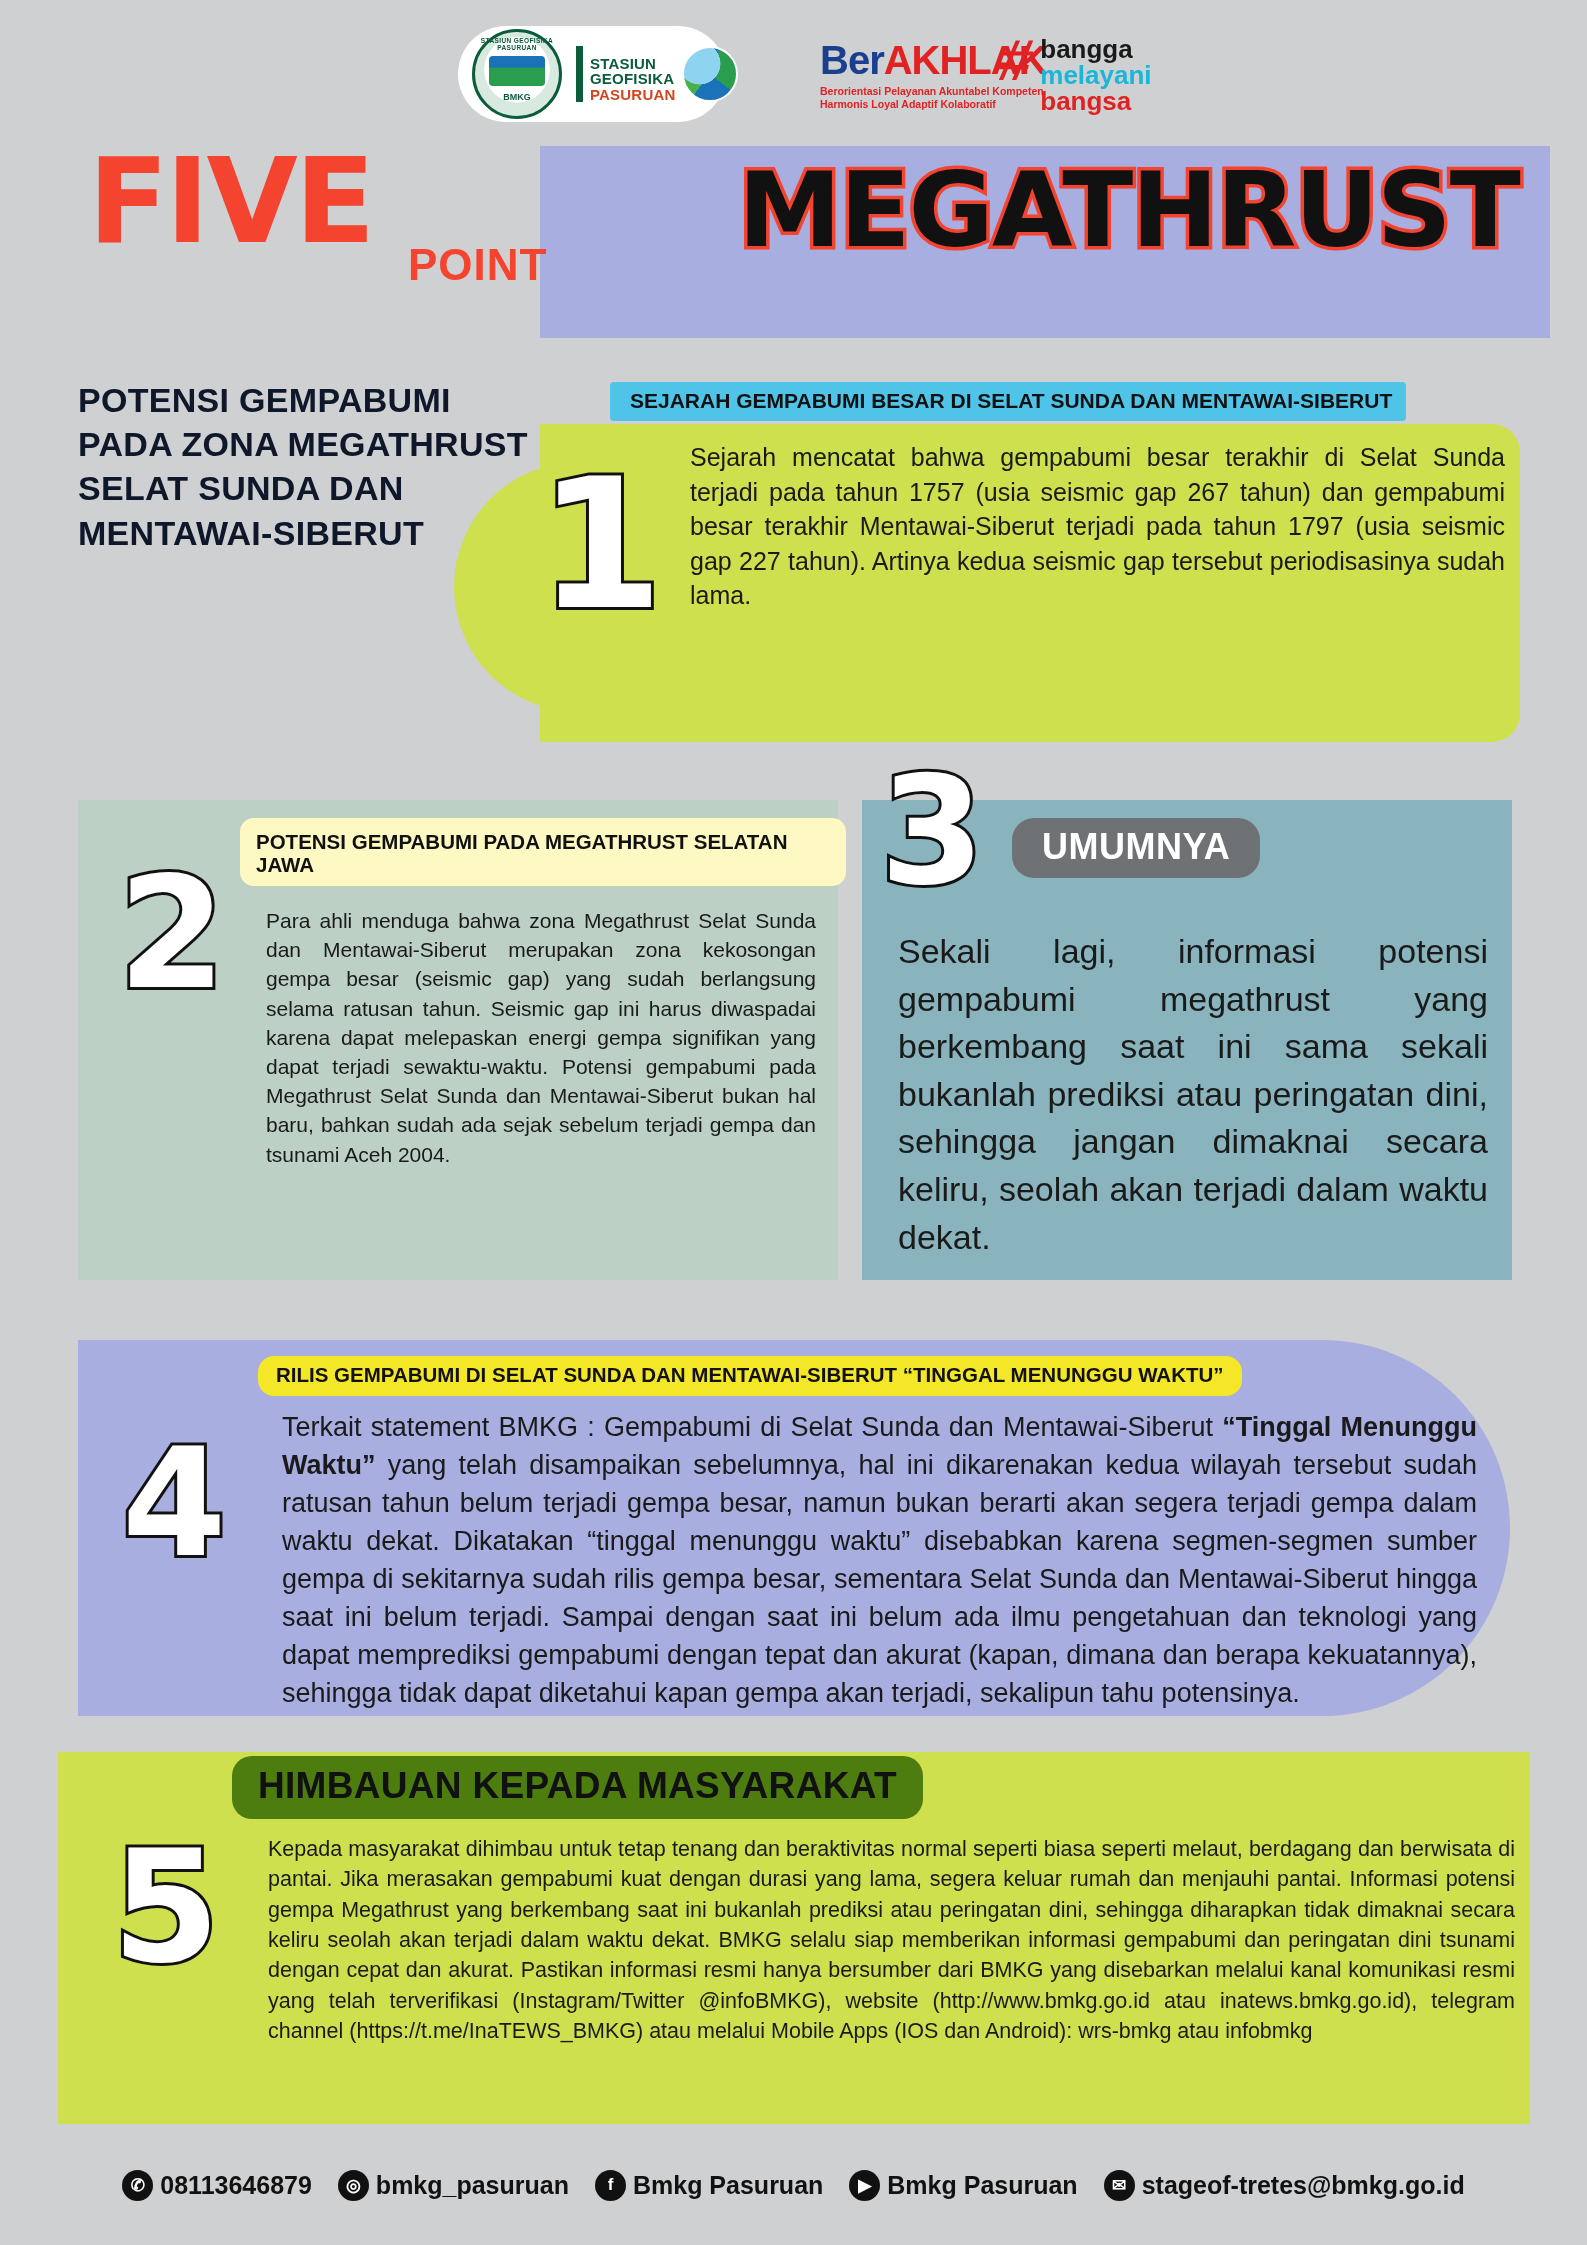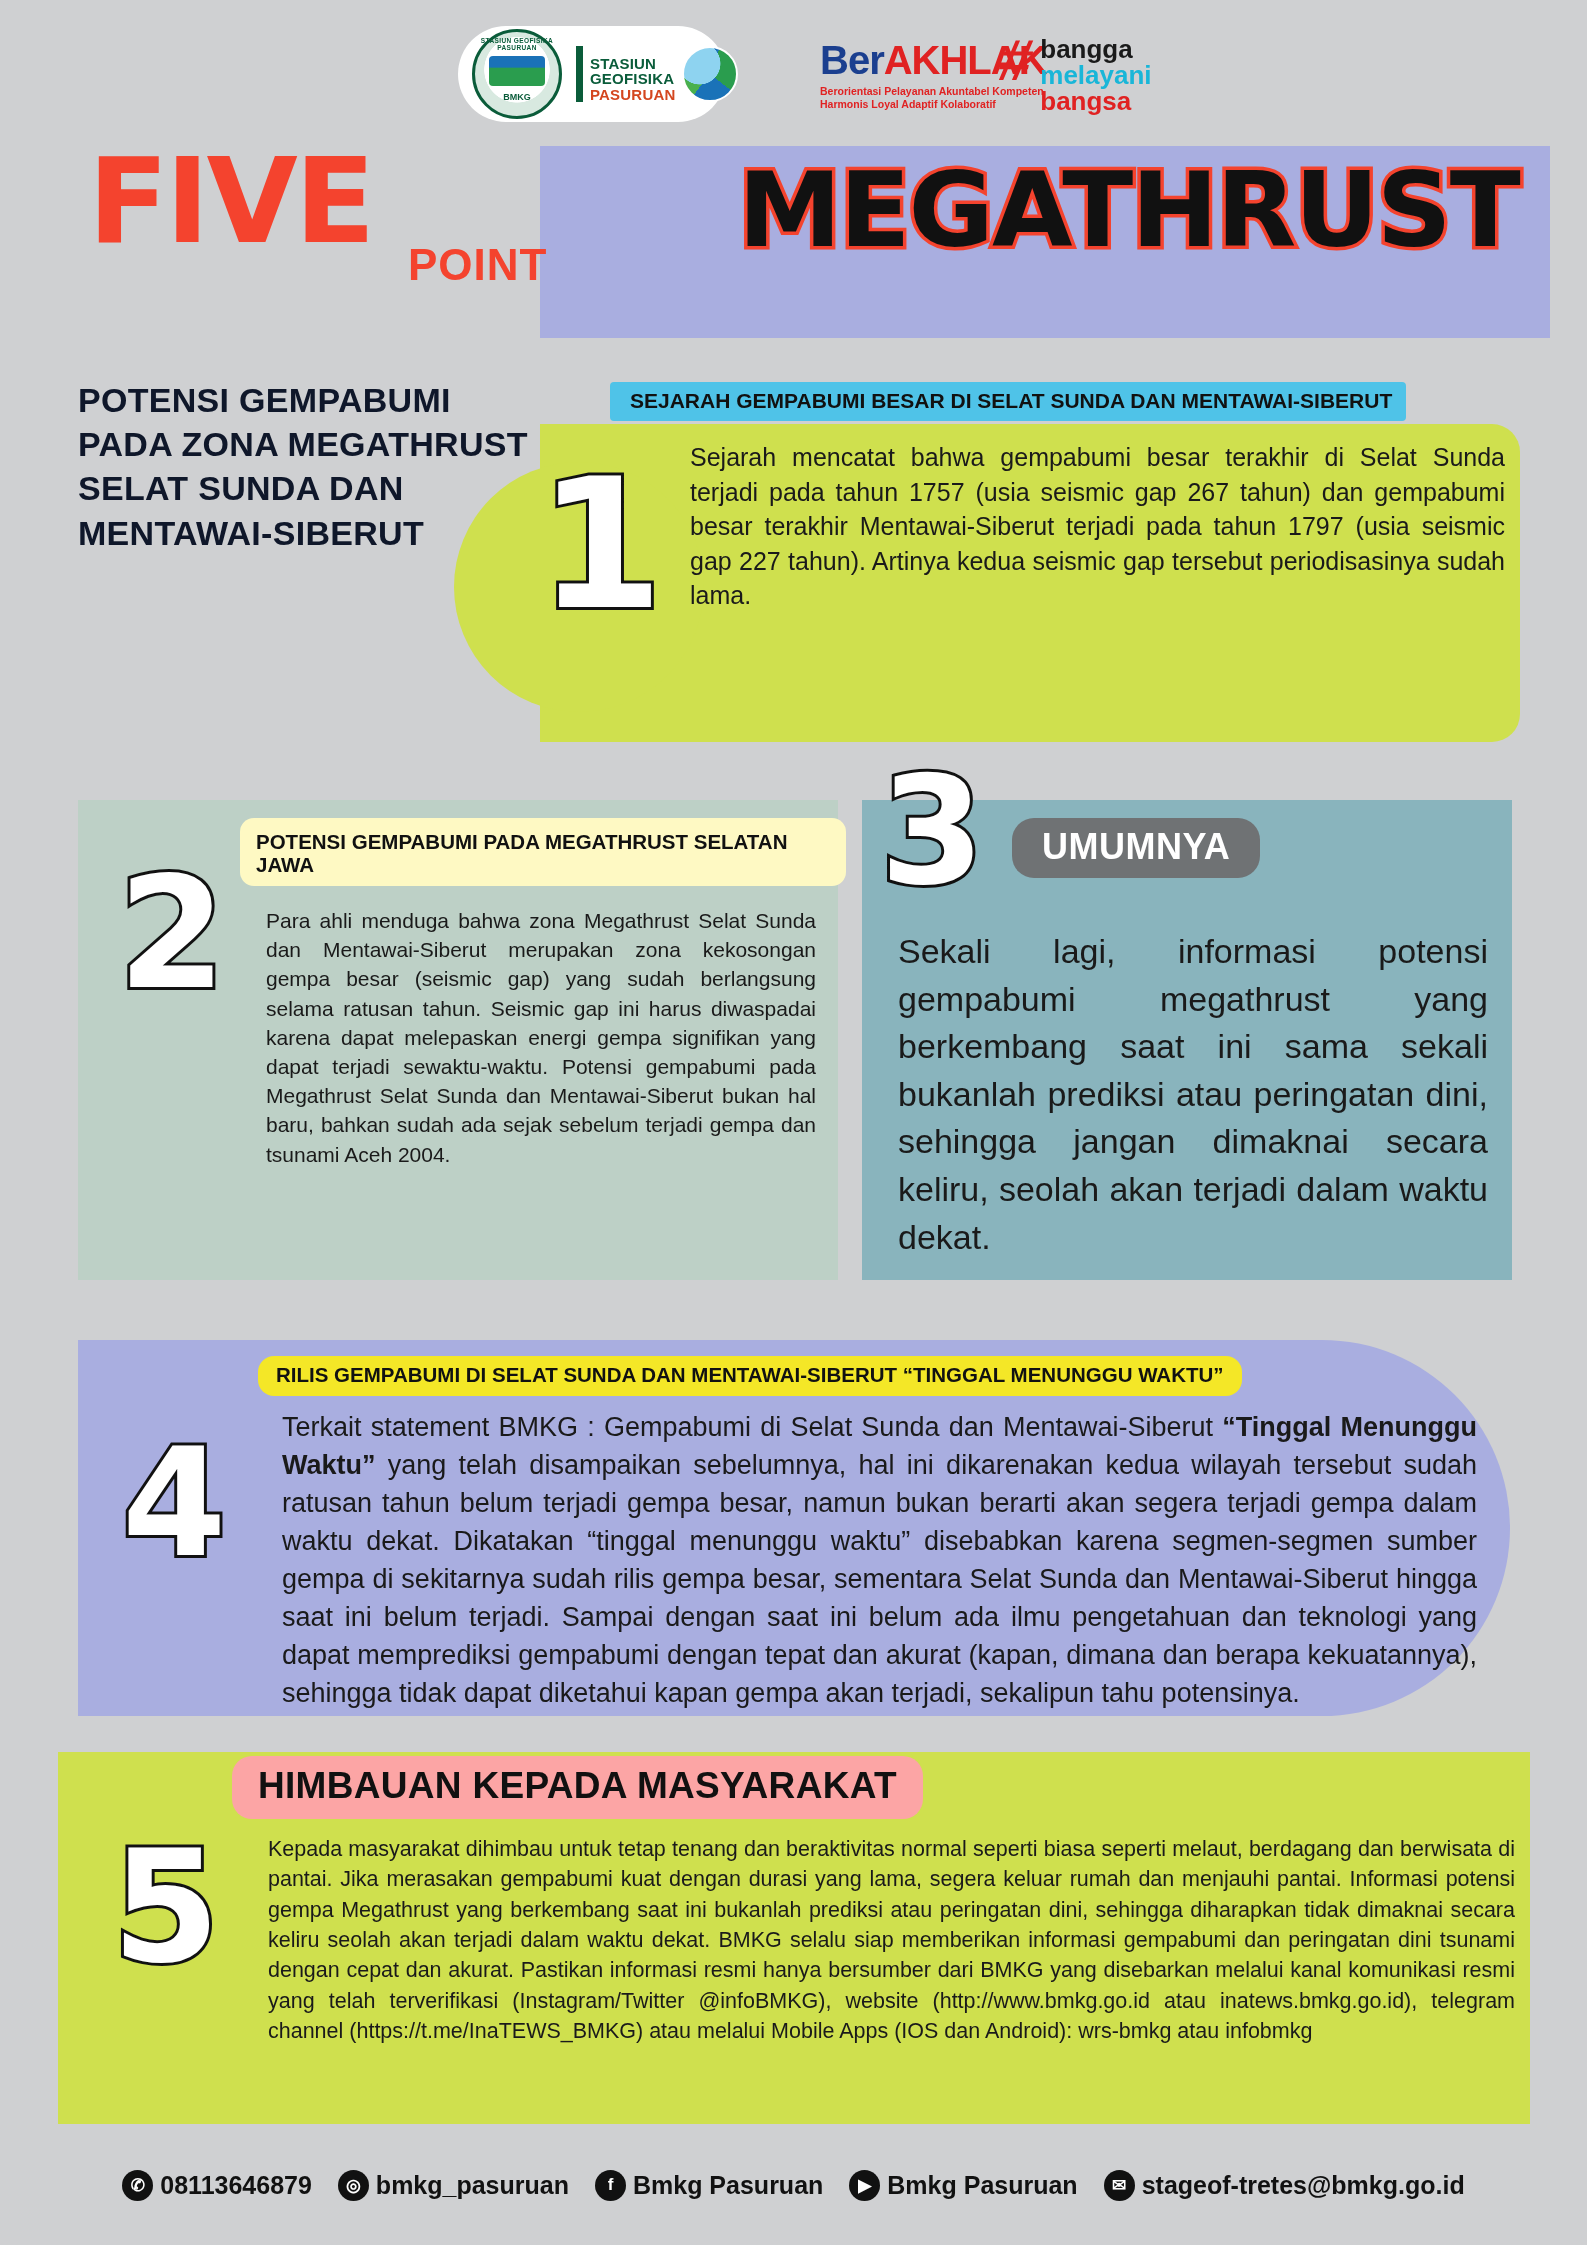--- a/index.html
+++ b/index.html
@@ -364,21 +364,21 @@
   
   .p5-box {
     position: absolute;
     left: 58px; top: 1752px;
     width: 1472px; height: 372px;
     background: #cfe04e;
   }
   .p5-tag {
     position: absolute;
     left: 232px; top: 1756px;
-    background: #fca5a5;
+    background: #4d7c0f;
     border-radius: 20px;
     padding: 9px 26px 12px 26px;
     font-size: 37px;
     font-weight: bold;
     color: #111;
     letter-spacing: .3px;
   }
   .p5-num {
     position: absolute;
     left: 112px; top: 1842px;

